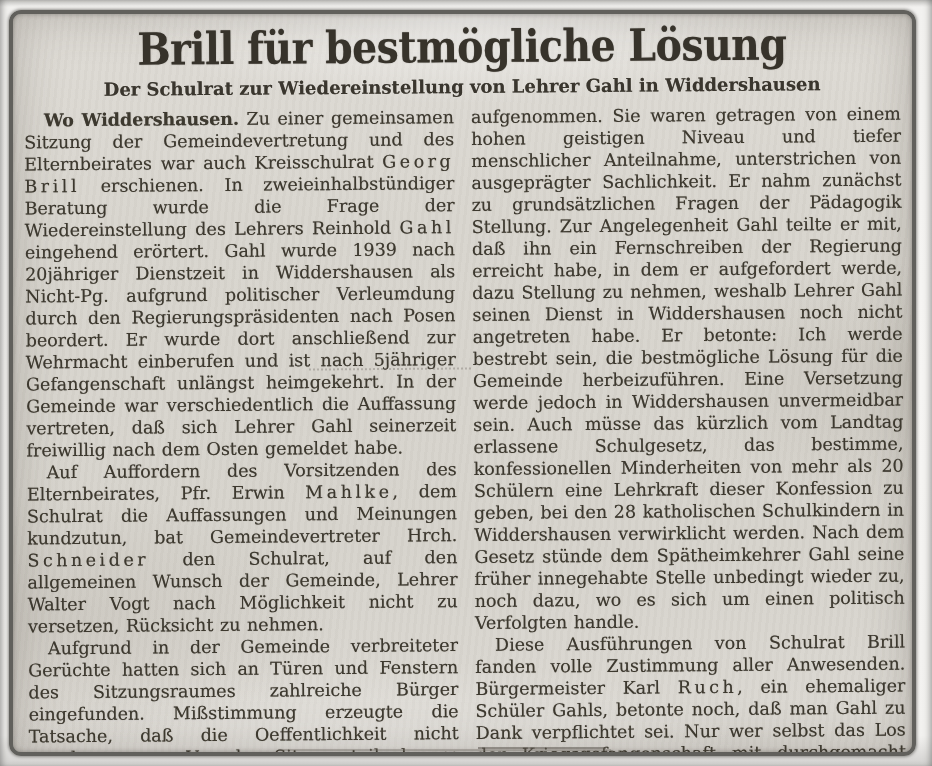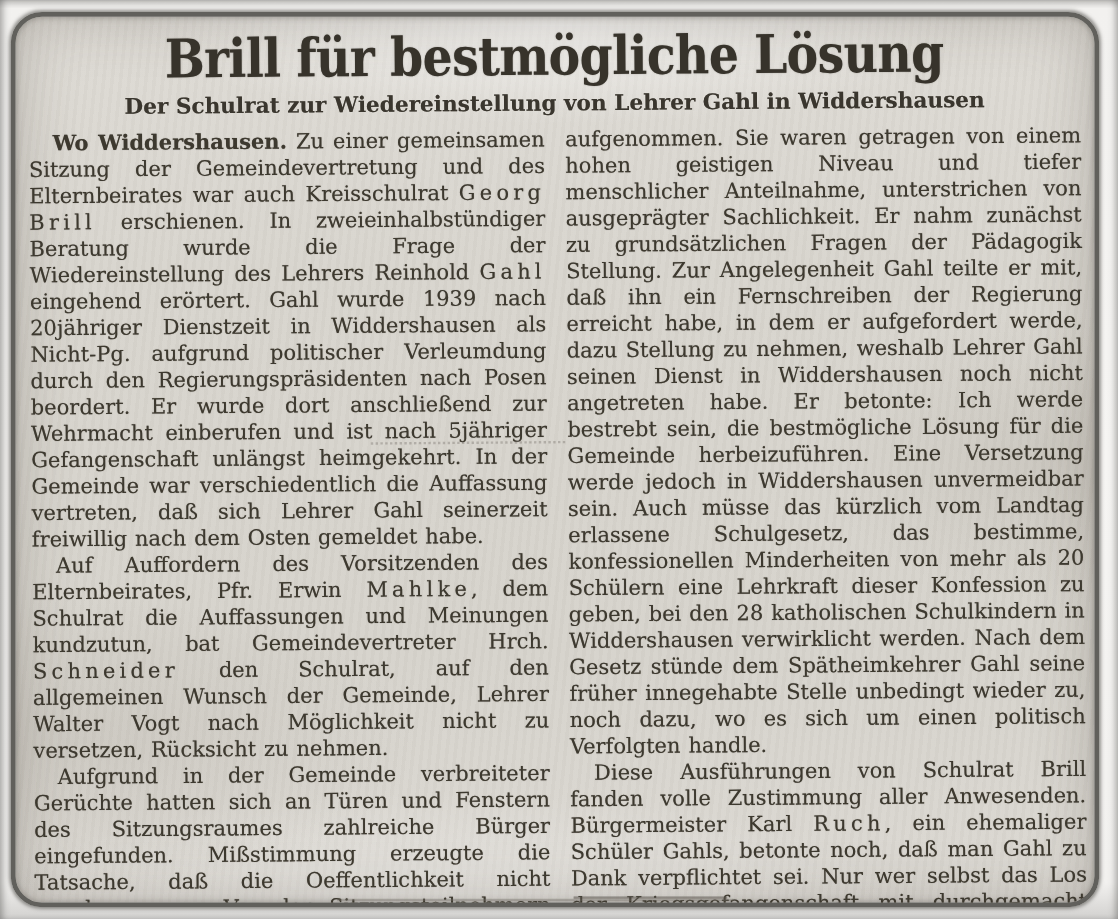--- a/index.html
+++ b/index.html
@@ -10,21 +10,21 @@
   }
   
   .scan{
     position:relative;width:932px;height:766px;
     background:linear-gradient(180deg,#c6c5c3 0px,#f2f1ef 7px,#f6f5f3 50%,#f2f1ef 96%,#d2d1cf 100%);
     box-shadow:inset 5px 0 6px -3px rgba(90,90,88,.55), inset -5px 0 6px -3px rgba(90,90,88,.55);
   }
   
   .clip{
     position:absolute;left:9px;top:10px;right:16px;bottom:10px;
-    border:4px solid #61605c;border-radius:26px;
+    border:4px solid #61605c;border-radius:12px;
     box-shadow:
       0 0 3px 1px rgba(105,104,100,.7),
       inset 0 0 5px rgba(90,86,80,.55),
       inset 0 0 48px rgba(75,70,62,.28);
     background:
       radial-gradient(ellipse 55% 16% at 50% 1%, rgba(255,255,255,.55), transparent 70%),
       radial-gradient(ellipse 30% 22% at 97% 50%, rgba(128,120,108,.14), transparent 75%),
       radial-gradient(ellipse 42% 22% at 6% 82%, rgba(128,120,108,.13), transparent 75%),
       radial-gradient(ellipse 60% 18% at 40% 100%, rgba(255,255,255,.28), transparent 70%),
       repeating-linear-gradient(96deg, rgba(118,112,102,.035) 0 3px, rgba(255,255,255,.02) 3px 7px),

